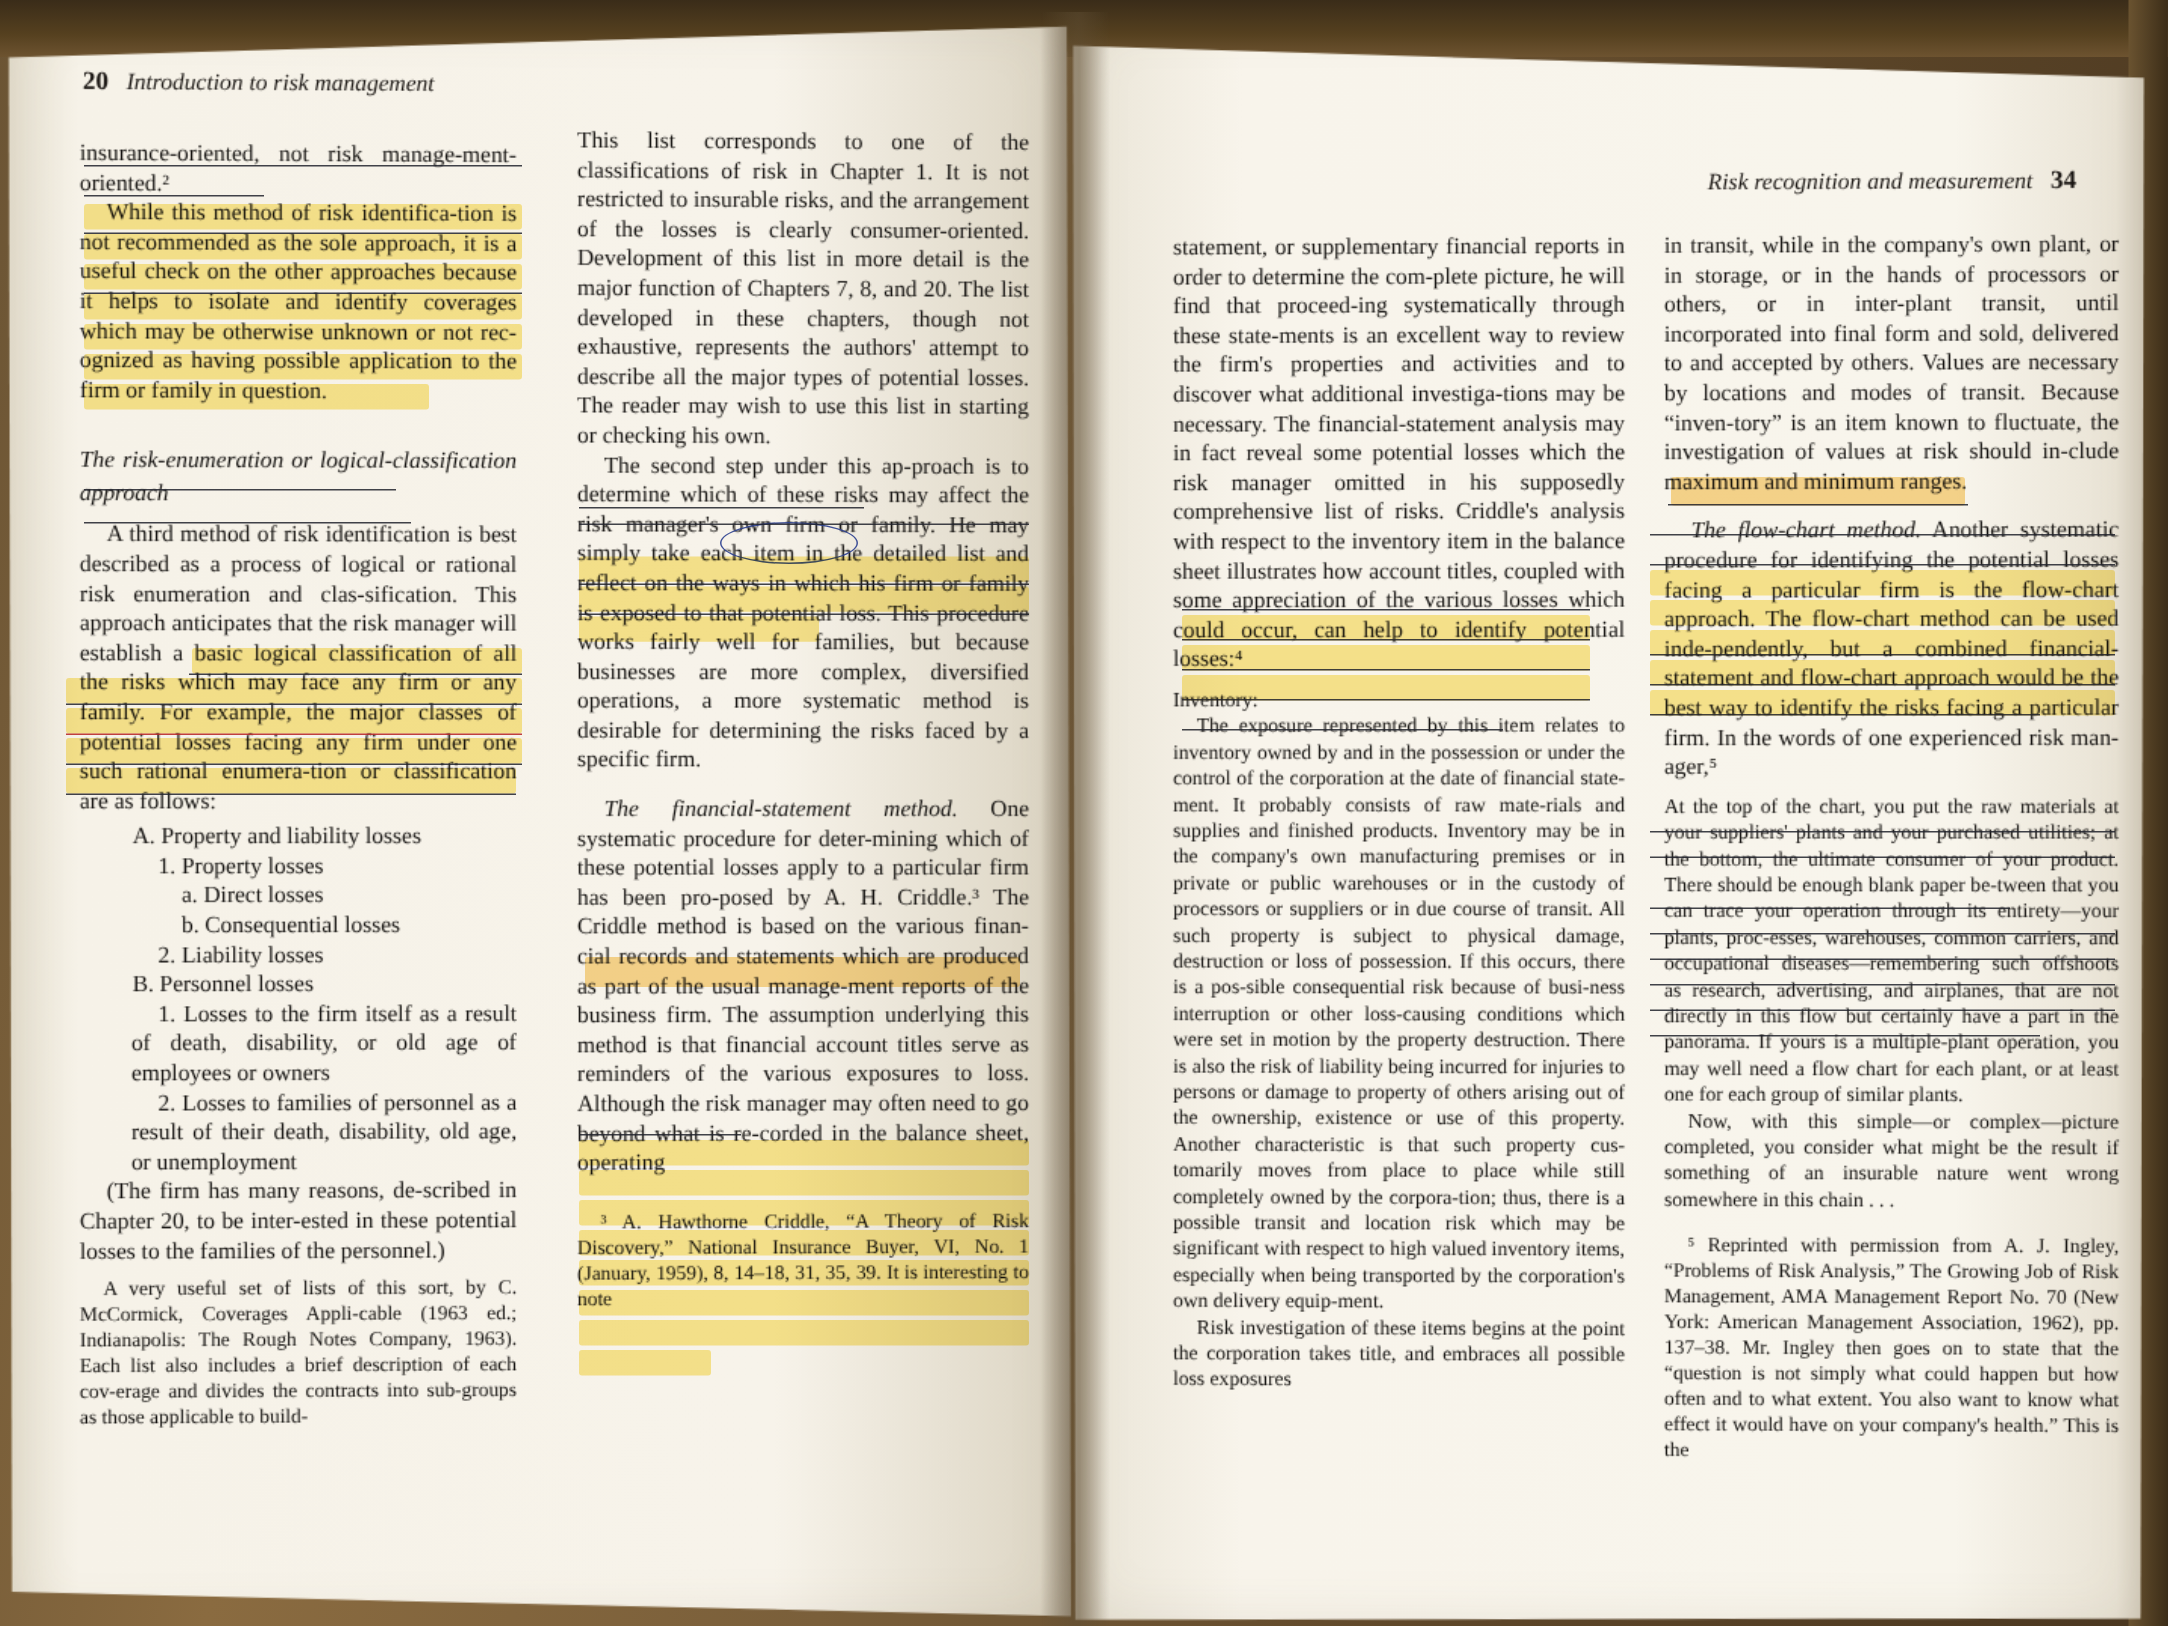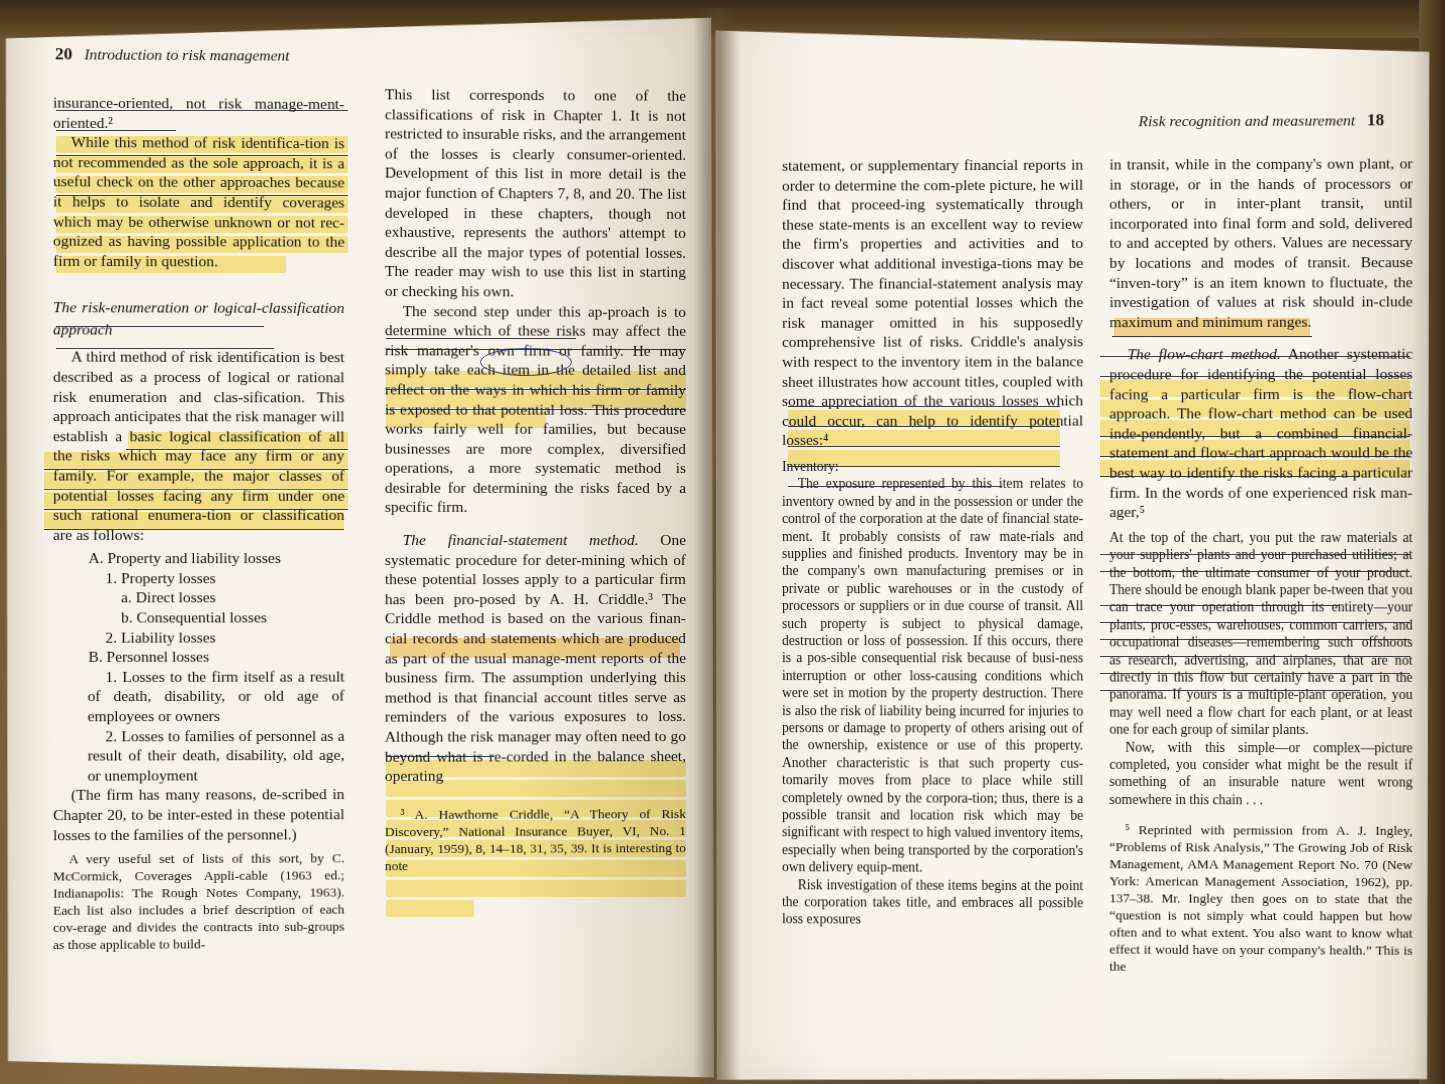--- a/index.html
+++ b/index.html
@@ -213,21 +213,21 @@
         <div style="height:16px"></div>
         <div class="rule"></div>
         <p class="fnote">³ A. Hawthorne Criddle, “A Theory of Risk Discovery,” National Insurance Buyer, VI, No. 1 (January, 1959), 8, 14–18, 31, 35, 39. It is interesting to note</p>
       </div>
     </div>
 
     <div class="page page-right">
 
       <div class="folio" style="right:48px; top:105px; text-align:right;">
         <span>Risk recognition and measurement</span>
-        &nbsp;&nbsp;<span class="num">18</span>
+        &nbsp;&nbsp;<span class="num">34</span>
       </div>
 
       <div class="col" style="left:68px; top:148px; width:300px; height:900px;">
         <p class="noind">statement, or supplementary financial reports in order to determine the com-plete picture, he will find that proceed-ing systematically through these state-ments is an excellent way to review the firm's properties and activities and to discover what additional investiga-tions may be necessary. The financial-statement analysis may in fact reveal some potential losses which the risk manager omitted in his supposedly comprehensive list of risks. Criddle's analysis with respect to the inventory item in the balance sheet illustrates how account titles, coupled with some appreciation of the various losses which could occur, can help to identify potential losses:⁴</p>
         <div style="height:8px"></div>
         <p class="noind small">Inventory:</p>
         <p class="small">The exposure represented by this item relates to inventory owned by and in the possession or under the control of the corporation at the date of financial state-ment. It probably consists of raw mate-rials and supplies and finished products. Inventory may be in the company's own manufacturing premises or in private or public warehouses or in the custody of processors or suppliers or in due course of transit. All such property is subject to physical damage, destruction or loss of possession. If this occurs, there is a pos-sible consequential risk because of busi-ness interruption or other loss-causing conditions which were set in motion by the property destruction. There is also the risk of liability being incurred for injuries to persons or damage to property of others arising out of the ownership, existence or use of this property. Another characteristic is that such property cus-tomarily moves from place to place while still completely owned by the corpora-tion; thus, there is a possible transit and location risk which may be significant with respect to high valued inventory items, especially when being transported by the corporation's own delivery equip-ment.</p>
         <p class="small">Risk investigation of these items begins at the point the corporation takes title, and embraces all possible loss exposures</p>
       </div>
 

